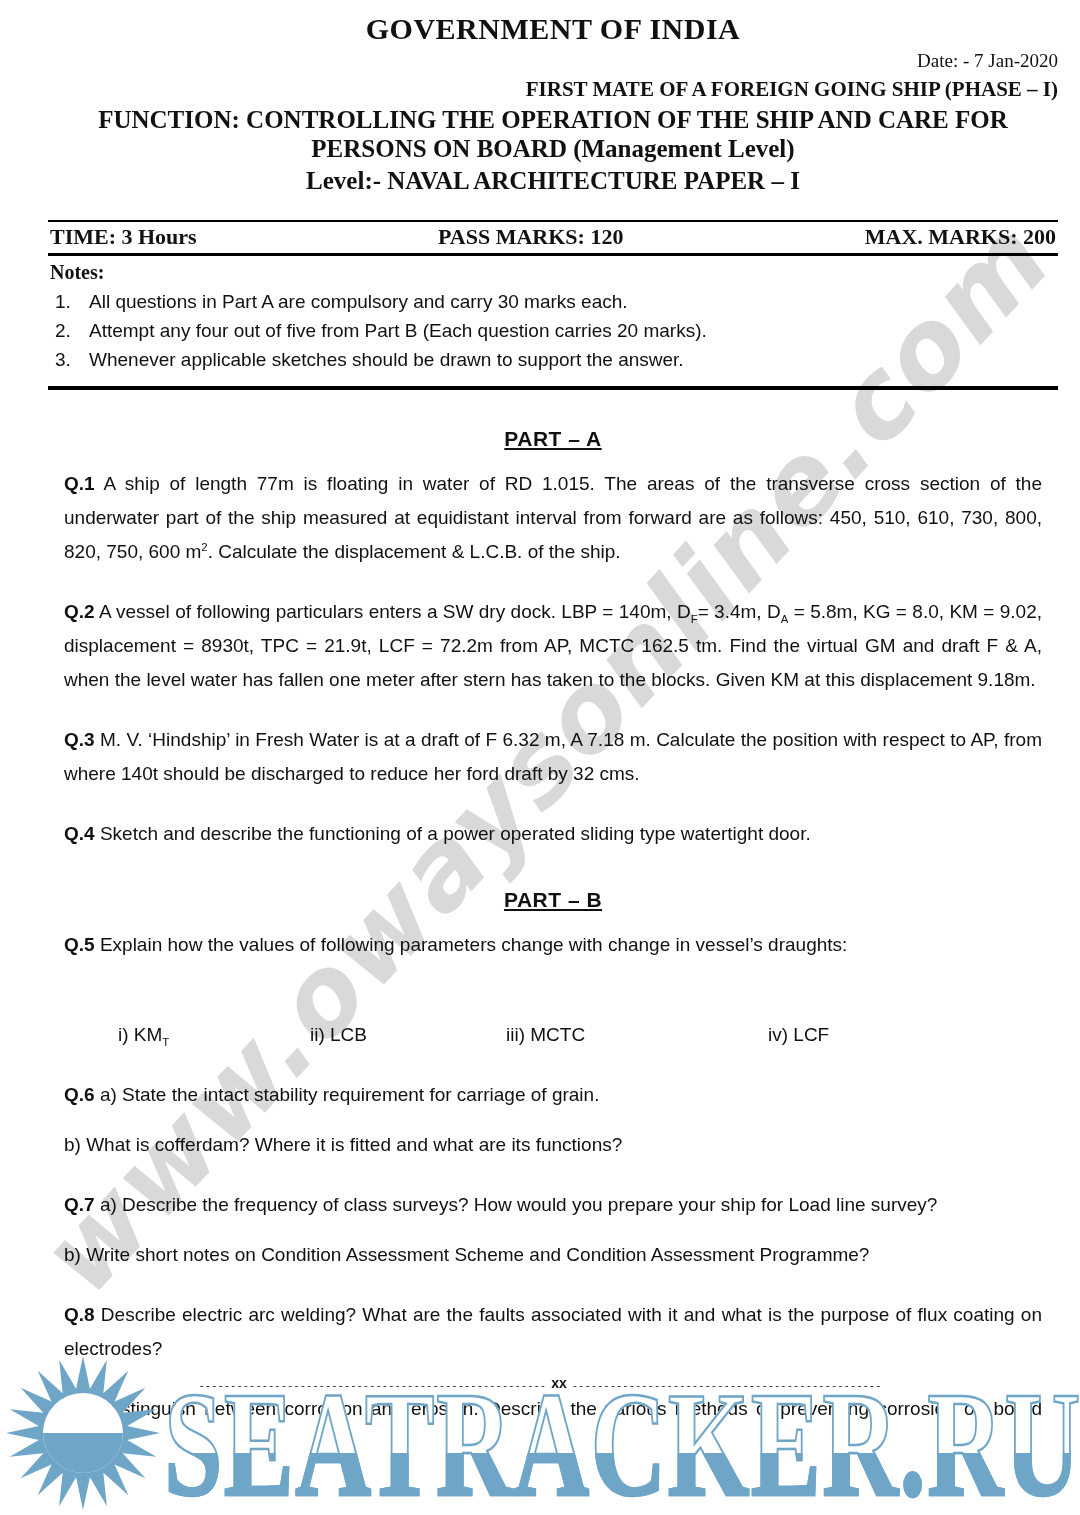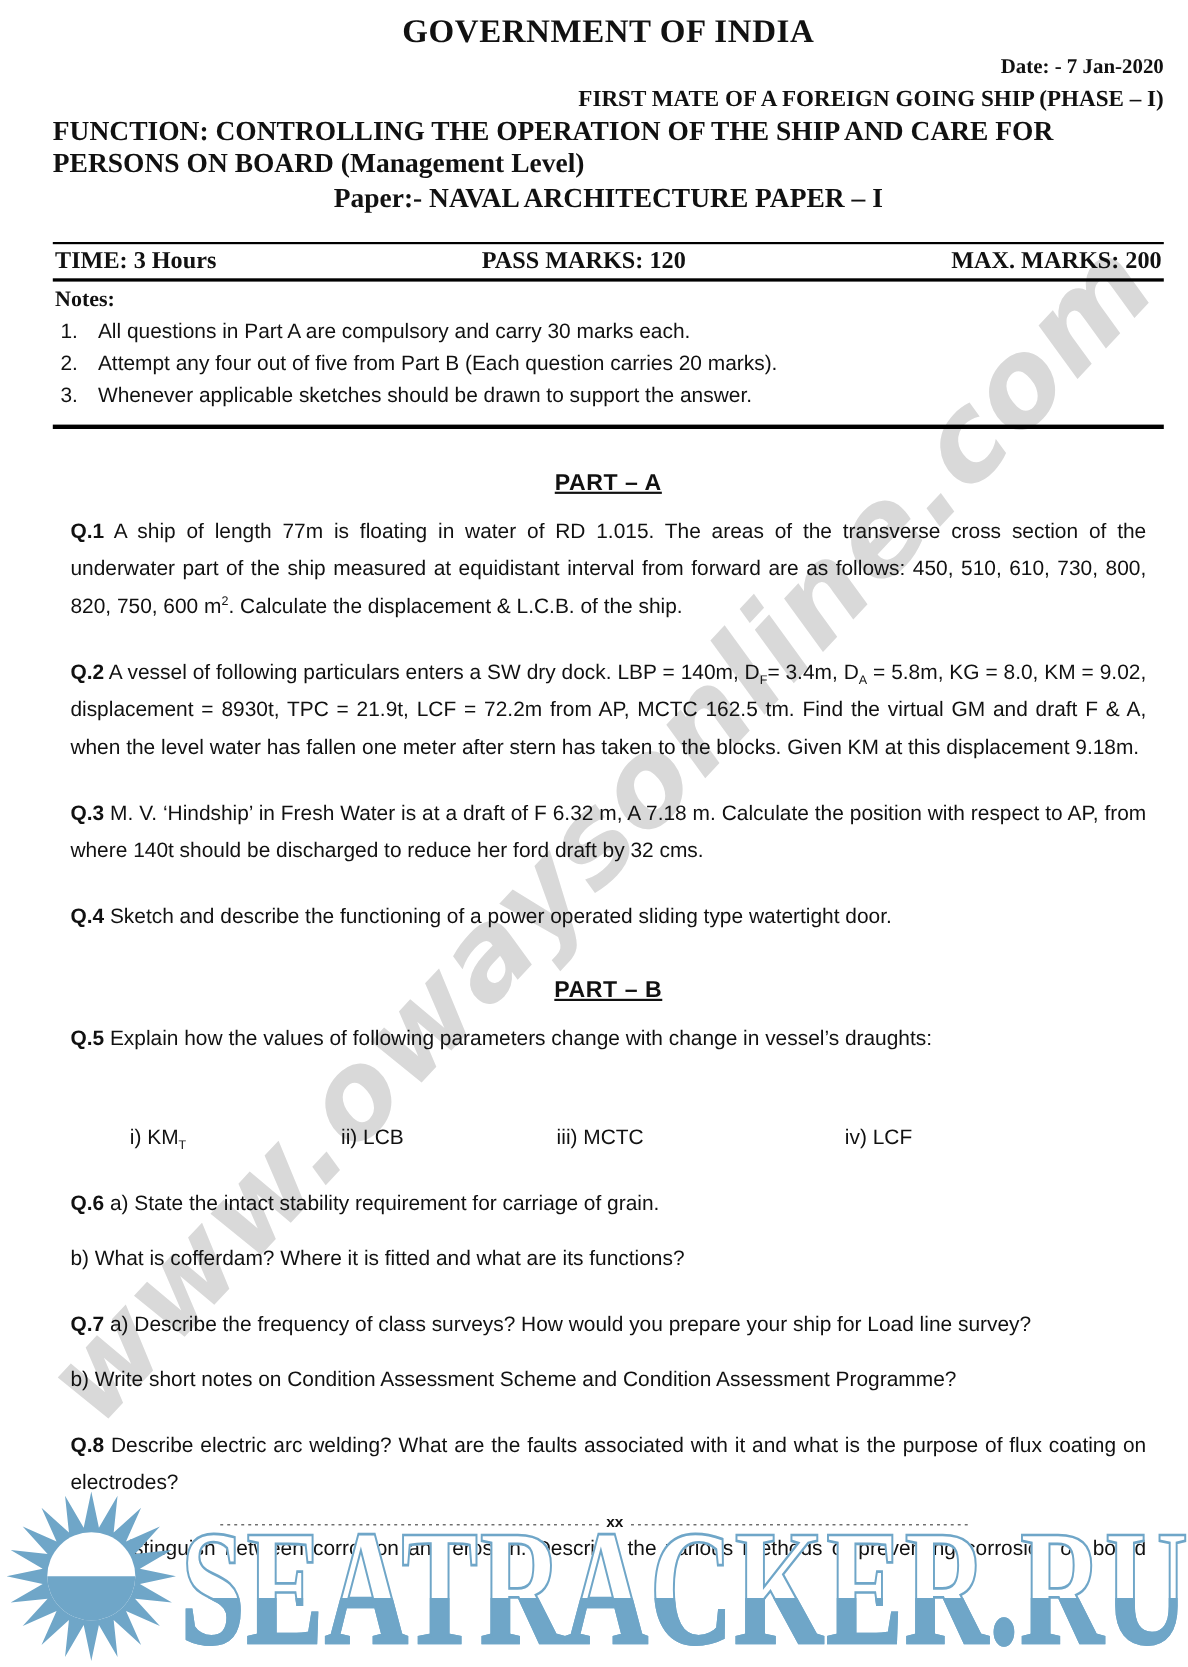--- a/index.html
+++ b/index.html
@@ -8,23 +8,23 @@
   
   .watermark{position:absolute;left:-160px;top:700px;width:1400px;text-align:center;
 ж    font-family:"DejaVu Sans",sans-serif;}
   .watermark{font-family:"DejaVu Sans",sans-serif;font-style:italic;font-weight:bold;
     font-size:108px;letter-spacing:2px;color:#d9d9d9;transform:rotate(-47deg);
     white-space:nowrap;z-index:0;pointer-events:none;}
   .content{position:relative;z-index:1;padding:12px 22px 0 48px;}
   
   .h-title{margin:0;text-align:center;font-family:"Liberation Serif","DejaVu Serif",serif;
     font-weight:bold;font-size:30px;line-height:1.15;letter-spacing:.5px;}
-  .h-date{text-align:right;font-family:"Liberation Serif",serif;font-weight:bold;font-size:19px;margin-top:3px;}
+  .h-date{text-align:right;font-family:"Liberation Serif",serif;font-weight:normal;font-size:19px;margin-top:3px;}
   .h-sub1{text-align:right;font-family:"Liberation Serif",serif;font-weight:bold;font-size:21px;margin-top:5px;}
-  .h-sub2{text-align:left;font-family:"Liberation Serif",serif;font-weight:bold;font-size:25px;line-height:1.16;margin-top:3px;}
+  .h-sub2{text-align:center;font-family:"Liberation Serif",serif;font-weight:bold;font-size:25px;line-height:1.16;margin-top:3px;}
   .h-sub3{text-align:center;font-family:"Liberation Serif",serif;font-weight:bold;font-size:25px;margin-top:4px;}
   
   .meta-row{display:flex;justify-content:space-between;align-items:baseline;margin-top:25px;
     border-top:2px solid #000000;border-bottom:3px solid #000;padding:2px 2px 3px 2px;
     font-family:"Liberation Serif",serif;font-weight:bold;font-size:22px;}
   
   .notes{border-bottom:4px solid #000;padding:3px 0 12px 0;}
   .notes-heading{font-family:"Liberation Serif",serif;font-weight:bold;font-size:20px;margin:2px 0 3px 2px;}
   .note-item{display:flex;font-size:19px;line-height:29px;}
   .note-num{width:34px;padding-left:7px;flex:0 0 auto;}
@@ -61,21 +61,21 @@
 
   <div class="content">
 
     <h1 class="h-title">GOVERNMENT OF INDIA</h1>
     <div class="h-date">Date: - 7 Jan-2020</div>
     <div class="h-sub1">FIRST MATE OF A FOREIGN GOING SHIP (PHASE – I)</div>
     <div class="h-sub2">
       <div>FUNCTION: CONTROLLING THE OPERATION OF THE SHIP AND CARE FOR</div>
       <div>PERSONS ON BOARD (Management Level)</div>
     </div>
-    <div class="h-sub3">Paper:- NAVAL ARCHITECTURE PAPER – I</div>
+    <div class="h-sub3">Level:- NAVAL ARCHITECTURE PAPER – I</div>
 
     <div class="meta-row">
       <span>TIME: 3 Hours</span>
       <span>PASS MARKS: 120</span>
       <span>MAX. MARKS: 200</span>
     </div>
 
     <div class="notes">
       <div class="notes-heading">Notes:</div>
       <div class="note-item">

